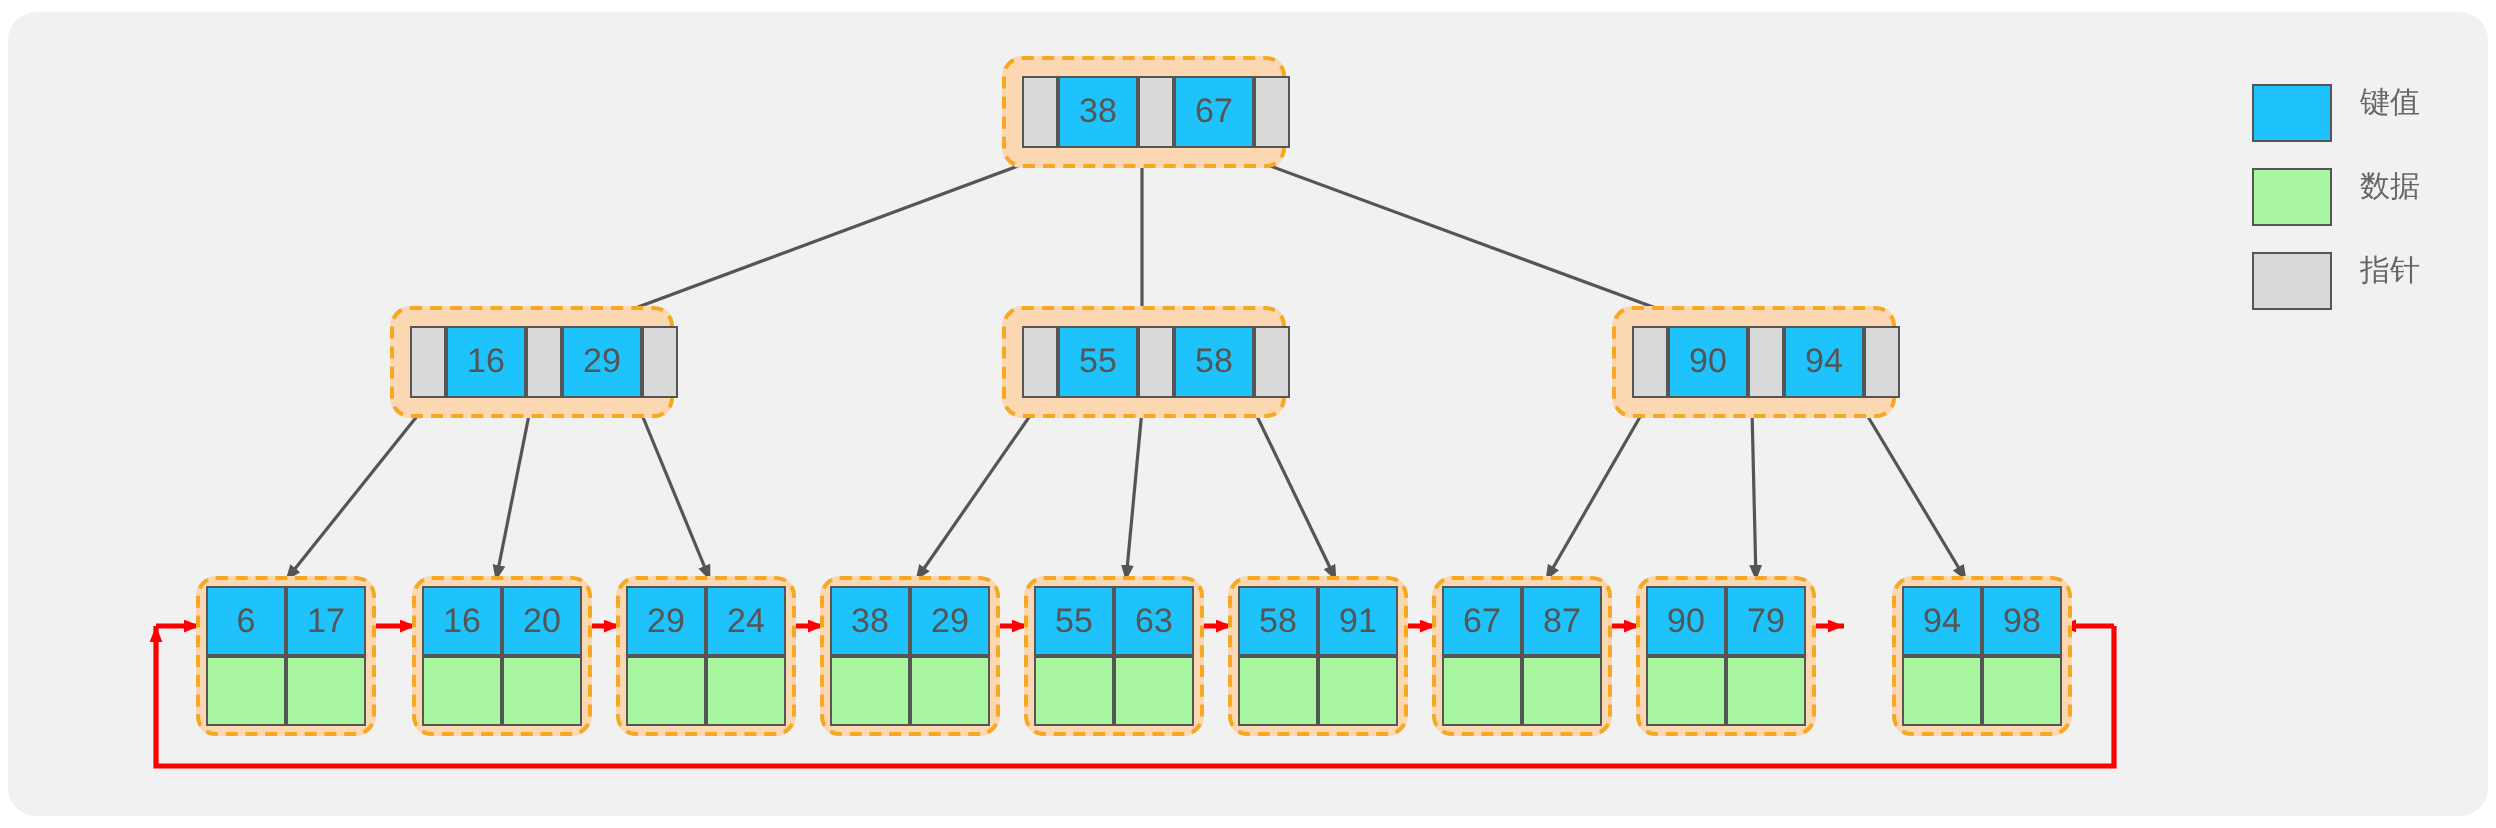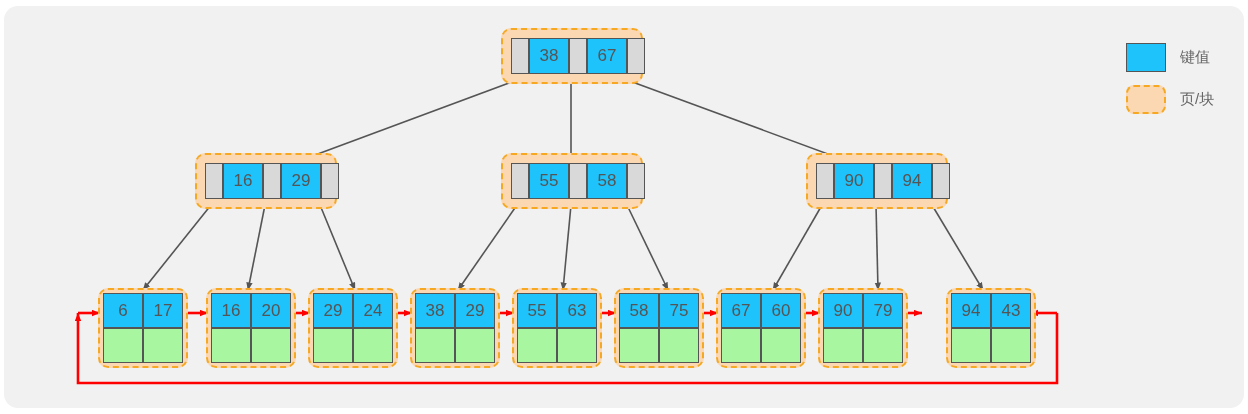--- a/index.html
+++ b/index.html
@@ -92,21 +92,20 @@
 
   
   #legend {
     position: absolute;
     left: 1126px;
     top: 42px;
     width: 110px;
   }
   .legend-row {
     display: flex;
-    align-items: center;
     height: 30px;
     margin-bottom: 12px;
   }
   .swatch {
     width: 40px;
     height: 29px;
     box-sizing: border-box;
     border: 1px solid #555555;
     margin-right: 14px;
   }
@@ -274,33 +273,33 @@
   <div class="leaf-row">
     <div class="leaf-cell datacell"></div>
     <div class="leaf-cell datacell"></div>
   </div>
 </div>
 
 <div class="page-block" style="left:614px; top:288px; width:90px; height:80px;"></div>
 <div class="leaf" style="left:619px; top:293px;">
   <div class="leaf-row">
     <div class="leaf-cell keycell">58</div>
-    <div class="leaf-cell keycell">75</div>
+    <div class="leaf-cell keycell">91</div>
   </div>
   <div class="leaf-row">
     <div class="leaf-cell datacell"></div>
     <div class="leaf-cell datacell"></div>
   </div>
 </div>
 
 <div class="page-block" style="left:716px; top:288px; width:90px; height:80px;"></div>
 <div class="leaf" style="left:721px; top:293px;">
   <div class="leaf-row">
     <div class="leaf-cell keycell">67</div>
-    <div class="leaf-cell keycell">60</div>
+    <div class="leaf-cell keycell">87</div>
   </div>
   <div class="leaf-row">
     <div class="leaf-cell datacell"></div>
     <div class="leaf-cell datacell"></div>
   </div>
 </div>
 
 <div class="page-block" style="left:818px; top:288px; width:90px; height:80px;"></div>
 <div class="leaf" style="left:823px; top:293px;">
   <div class="leaf-row">
@@ -310,30 +309,34 @@
   <div class="leaf-row">
     <div class="leaf-cell datacell"></div>
     <div class="leaf-cell datacell"></div>
   </div>
 </div>
 
 <div class="page-block" style="left:946px; top:288px; width:90px; height:80px;"></div>
 <div class="leaf" style="left:951px; top:293px;">
   <div class="leaf-row">
     <div class="leaf-cell keycell">94</div>
-    <div class="leaf-cell keycell">43</div>
+    <div class="leaf-cell keycell">98</div>
   </div>
   <div class="leaf-row">
     <div class="leaf-cell datacell"></div>
     <div class="leaf-cell datacell"></div>
   </div>
 </div>
 
 <div id="legend">
   <div class="legend-row">
     <div class="swatch key"></div>
     <div class="legend-label">键值</div>
   </div>
   <div class="legend-row">
-    <div class="swatch page"></div>
-    <div class="legend-label">页/块</div>
+    <div class="swatch data"></div>
+    <div class="legend-label">数据</div>
+  </div>
+  <div class="legend-row">
+    <div class="swatch ptr"></div>
+    <div class="legend-label">指针</div>
   </div>
 </div>
 
 </body></html>

